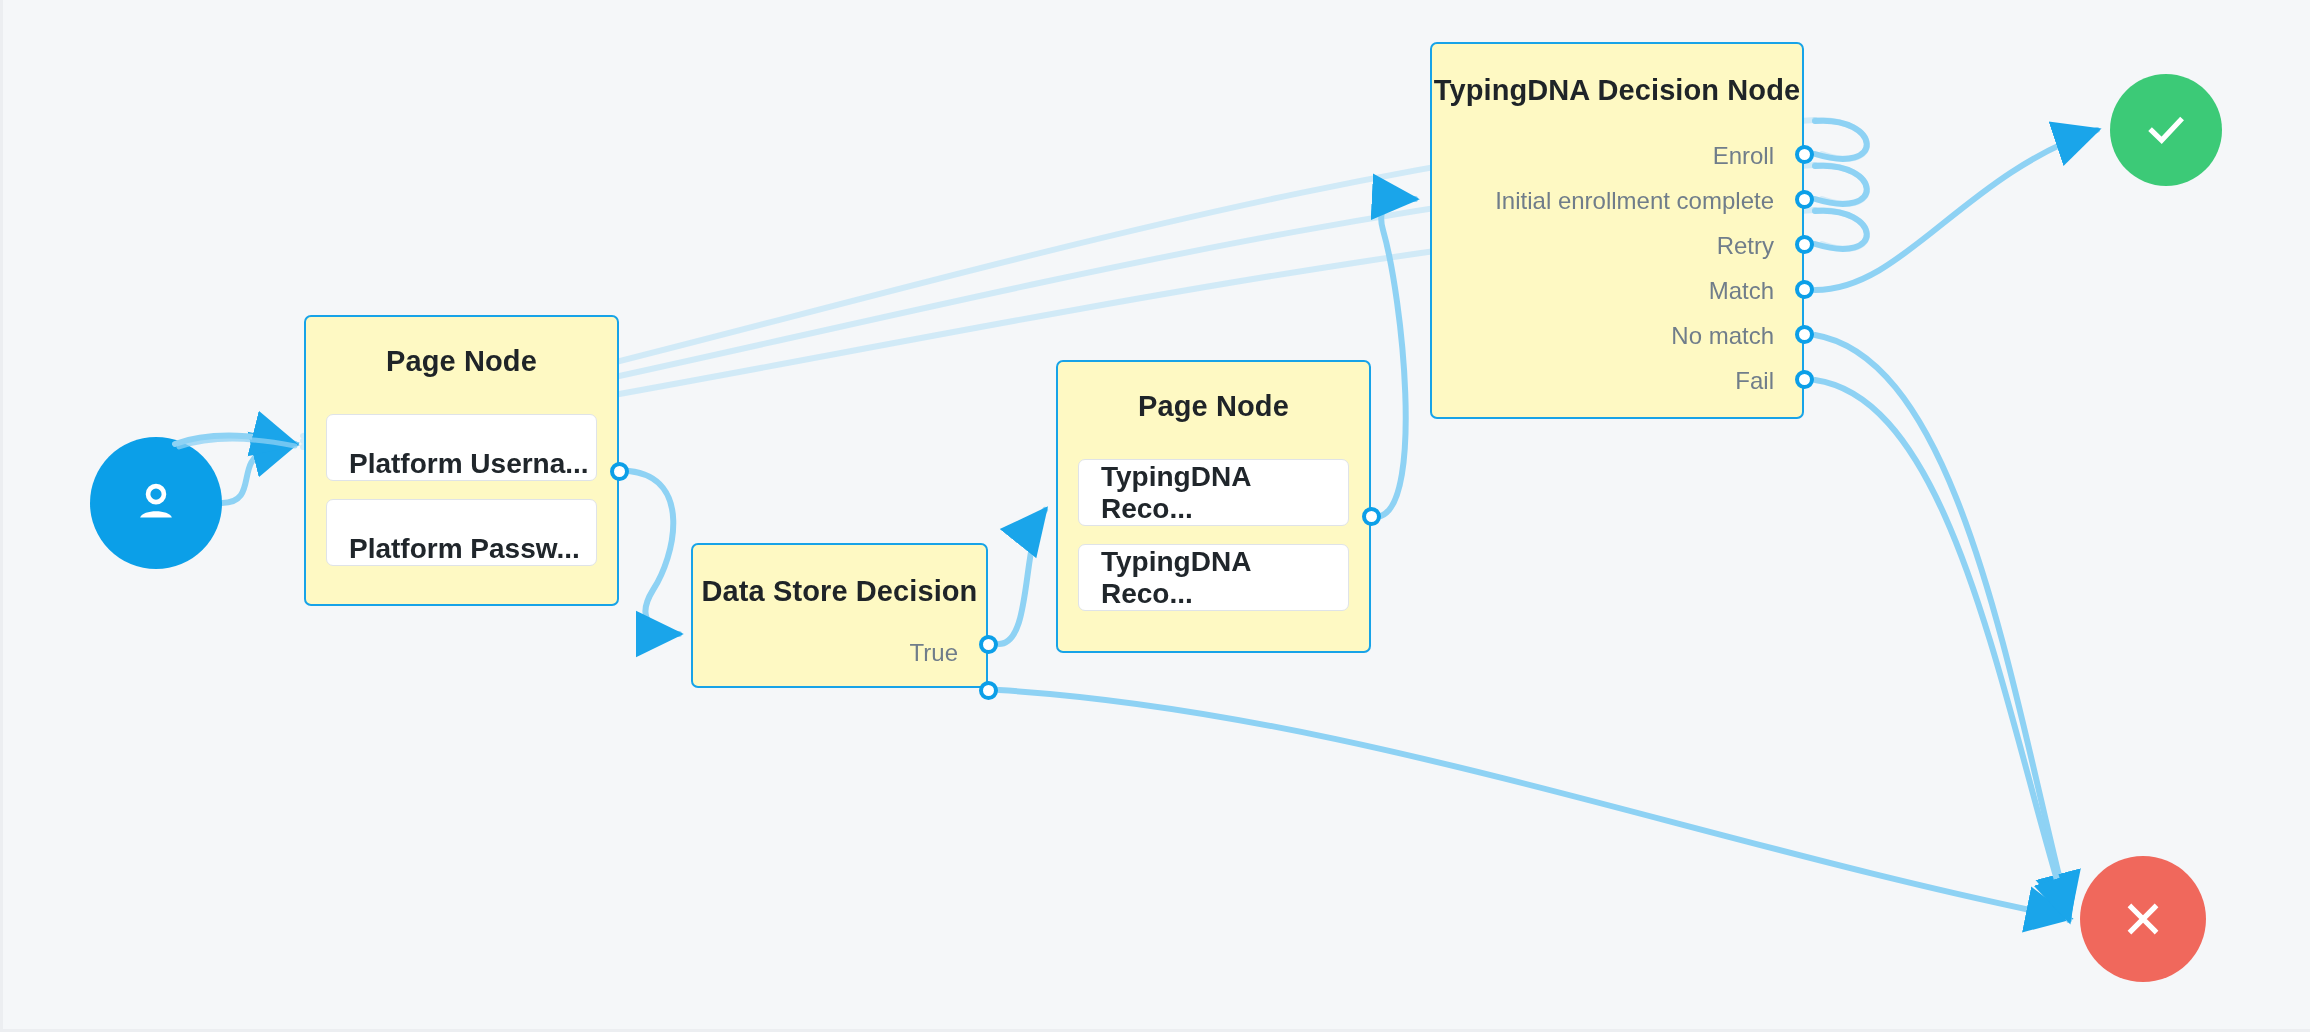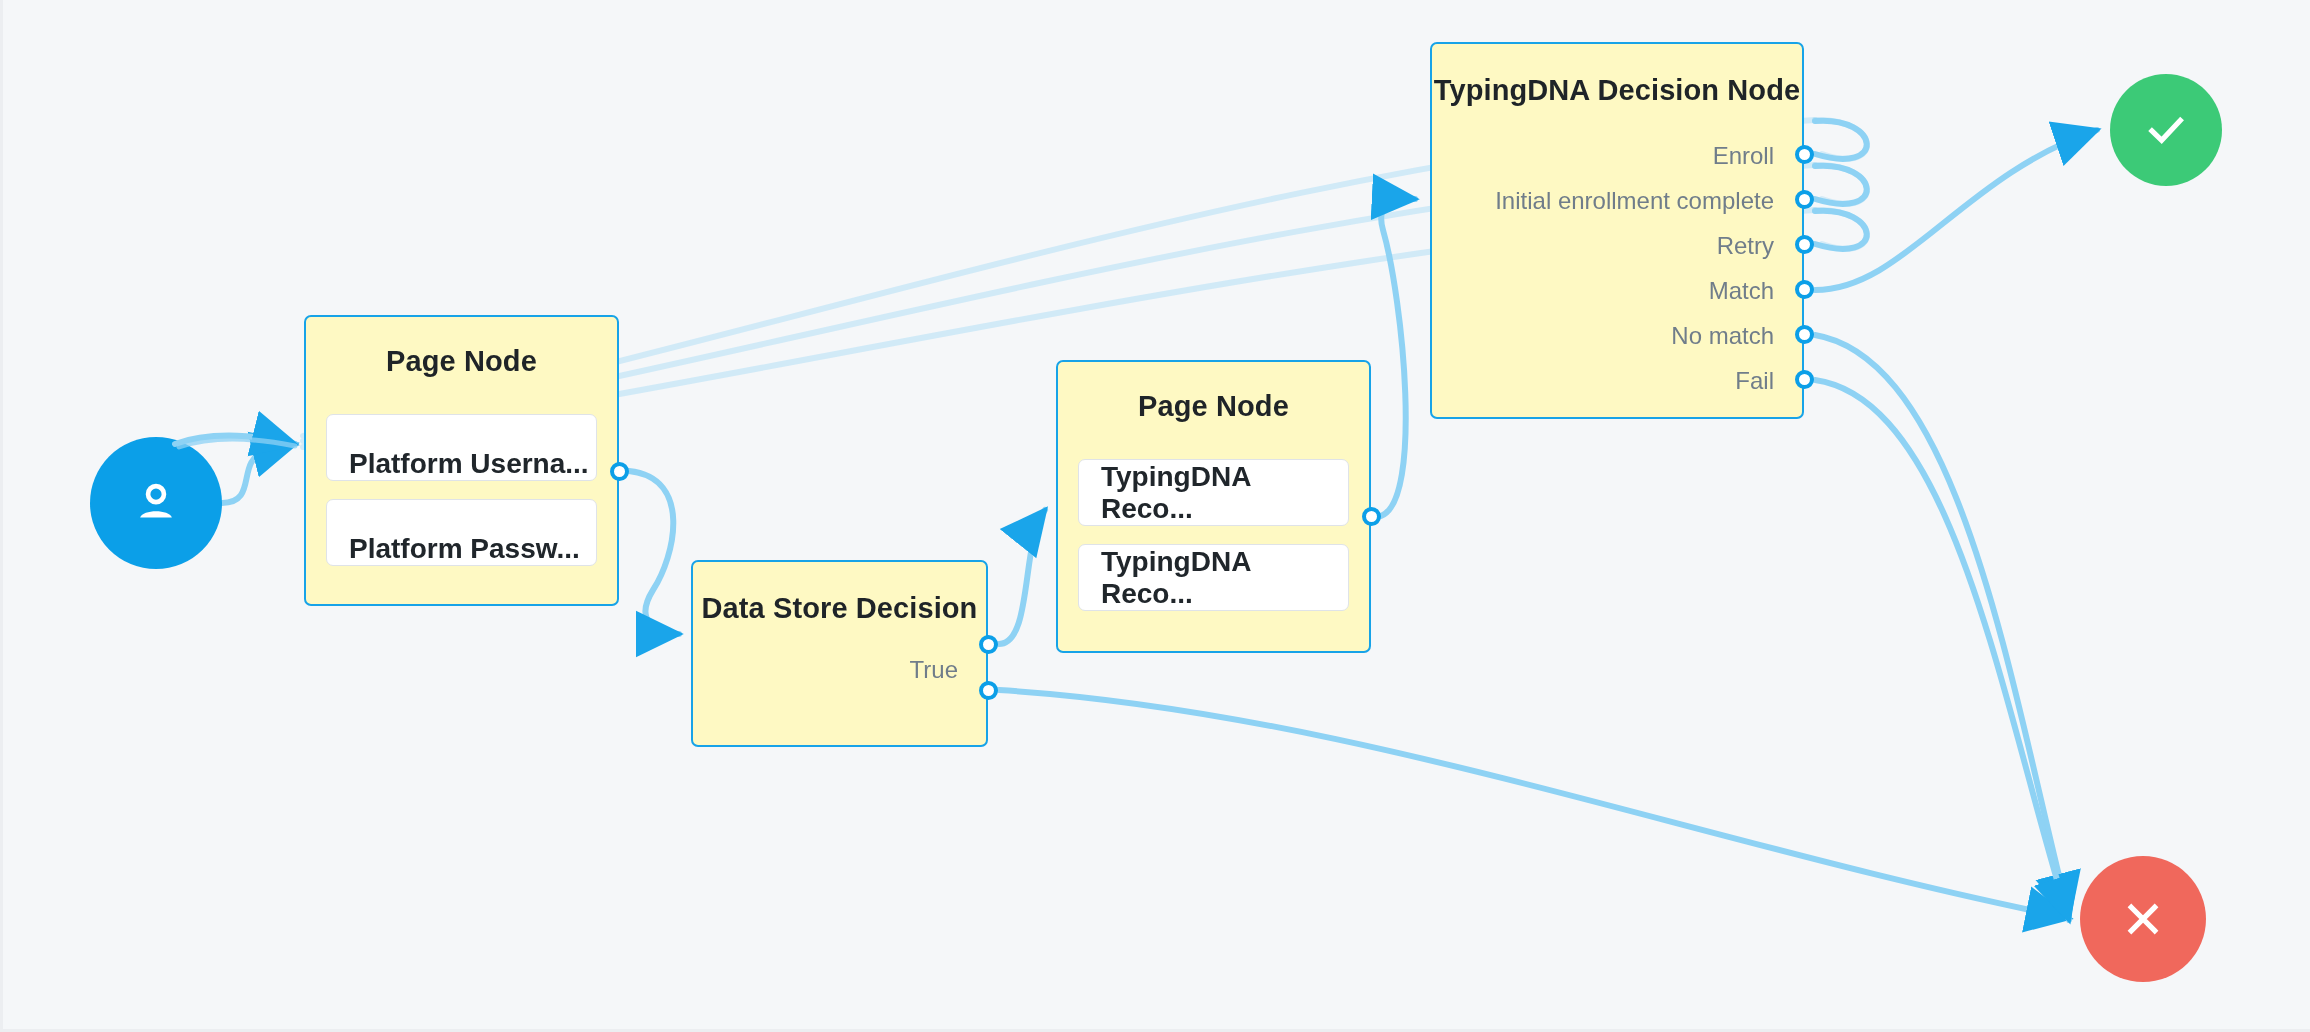--- a/index.html
+++ b/index.html
@@ -102,21 +102,21 @@
     <div class="node-title" style="margin-top:28px;">Page Node</div>
     <div class="field" style="margin:36px 20px 0 20px;height:67px;">
       <span>Platform Userna...</span>
     </div>
     <div class="field" style="margin:18px 20px 0 20px;height:67px;">
       <span>Platform Passw...</span>
     </div>
   </div>
   <div class="port" style="left:607px;top:462px;"></div>
 
-  <div class="node" style="left:688px;top:560px;width:297px;height:187px;">
+  <div class="node" style="left:688px;top:543px;width:297px;height:145px;">
     <div class="node-title" style="margin-top:30px;">Data Store Decision</div>
     <div class="outrow" style="height:45px;margin-top:22px;padding-right:28px;">
       <span>True</span>
     </div>
   </div>
   <div class="port" style="left:976px;top:635px;"></div>
   <div class="port" style="left:976px;top:681px;"></div>
 
   <div class="node" style="left:1053px;top:360px;width:315px;height:293px;">
     <div class="node-title" style="margin-top:28px;">Page Node</div>

